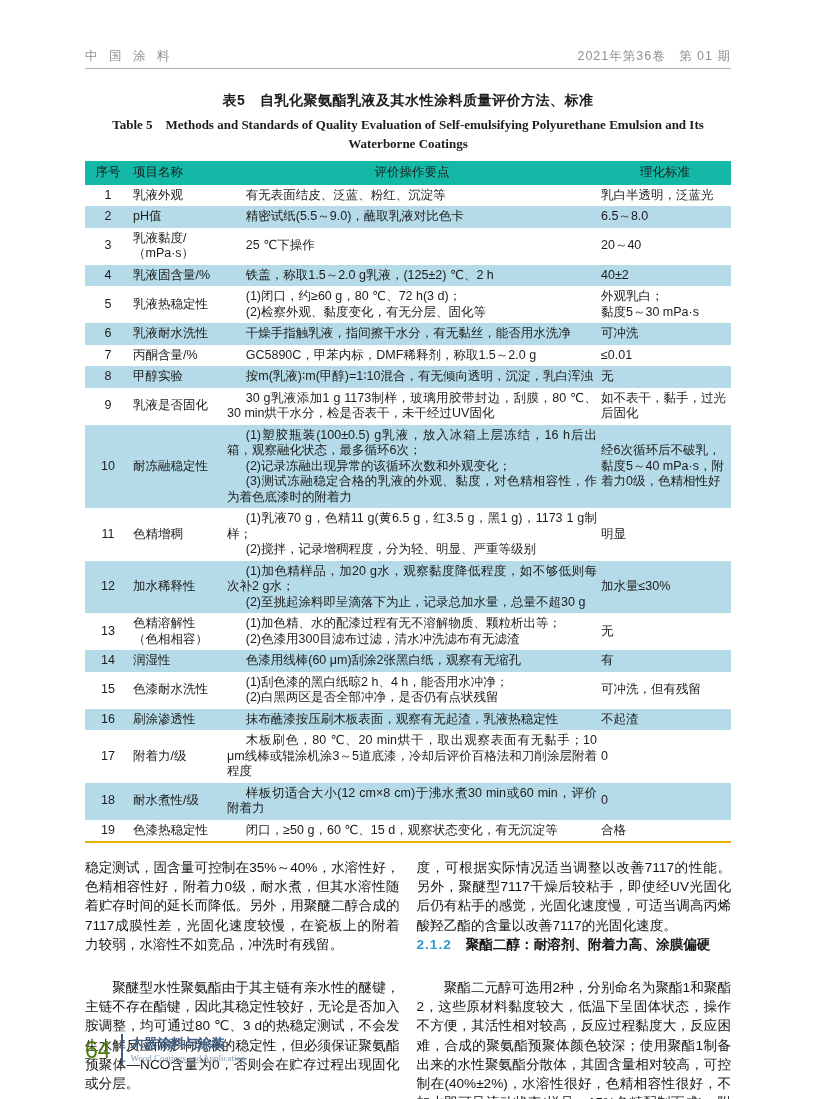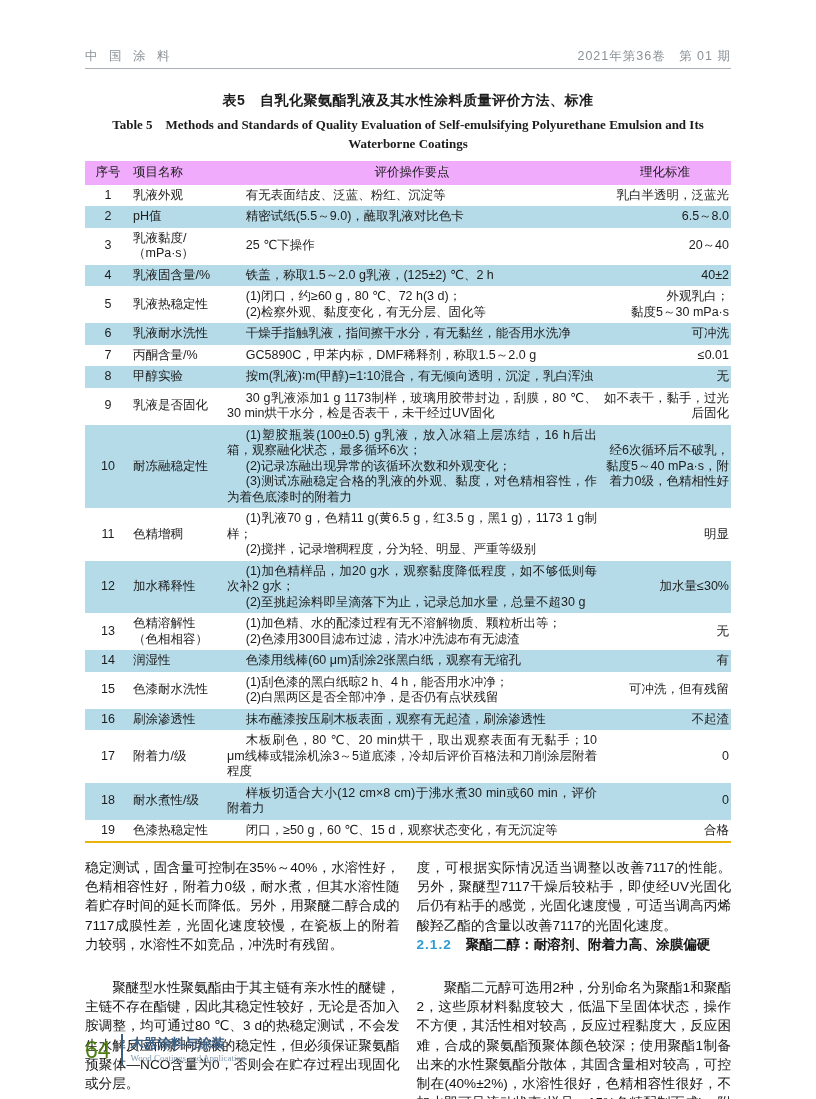--- a/index.html
+++ b/index.html
@@ -27,31 +27,31 @@
   }
   .table-title-en {
     margin-top:5px; text-align:center; font-weight:bold; font-size:13px;
     line-height:19px; font-family:"Liberation Serif","DejaVu Serif",serif;
   }
 
   
   table.eval { width:100%; border-collapse:collapse; margin-top:8px;
     font-size:12.5px; line-height:15.5px; }
   table.eval th {
-    background:#f0abfc; font-weight:normal; font-size:12.5px;
+    background:#14b8a6; font-weight:normal; font-size:12.5px;
     padding:4px 2px; text-align:center;
   }
   table.eval th.h-name, table.eval td.name { text-align:left; }
   table.eval td { padding:3px 2px; vertical-align:middle; }
   table.eval tr.shaded { background:#b6dbe8; }
   td.no { width:46px; text-align:center; }
   td.name { width:94px; white-space:pre-line; }
   td.points { padding-left:6px; padding-right:10px; }
   td.points .pt { text-indent:1.5em; text-align:justify; }
-  td.std { width:132px; text-align:right; white-space:pre-line; }
+  td.std { width:132px; text-align:left; white-space:pre-line; }
   table.eval tbody tr:last-child td { border-bottom:2px solid #eab308; }
 
   
   .columns { display:flex; gap:17px; margin-top:15px; }
   .col { width:315px; font-size:13.6px; line-height:19.2px;
     text-align:justify; color:#141414; }
   .col p { margin:0; }
   .col p.indent { text-indent:2em;margin-top:24px; }
   .sec-heading { font-weight:bold; }
   .sec-num { color:#2e9bd3; margin-right:14px; letter-spacing:1px; }
@@ -219,21 +219,21 @@
             <td class="points">
               <div class="pt">(1)刮色漆的黑白纸晾2 h、4 h，能否用水冲净；</div>
               <div class="pt">(2)白黑两区是否全部冲净，是否仍有点状残留</div>
             </td>
             <td class="std">可冲洗，但有残留</td>
           </tr>
           <tr class="shaded">
             <td class="no">16</td>
             <td class="name">刷涂渗透性</td>
             <td class="points">
-              <div class="pt">抹布蘸漆按压刷木板表面，观察有无起渣，刷涂渗透性</div>
+              <div class="pt">抹布蘸漆按压刷木板表面，观察有无起渣，乳液热稳定性</div>
             </td>
             <td class="std">不起渣</td>
           </tr>
           <tr>
             <td class="no">17</td>
             <td class="name">附着力/级</td>
             <td class="points">
               <div class="pt">木板刷色，80 ℃、20 min烘干，取出观察表面有无黏手；10 μm线棒或辊涂机涂3～5道底漆，冷却后评价百格法和刀削涂层附着程度</div>
             </td>
             <td class="std">0</td>

